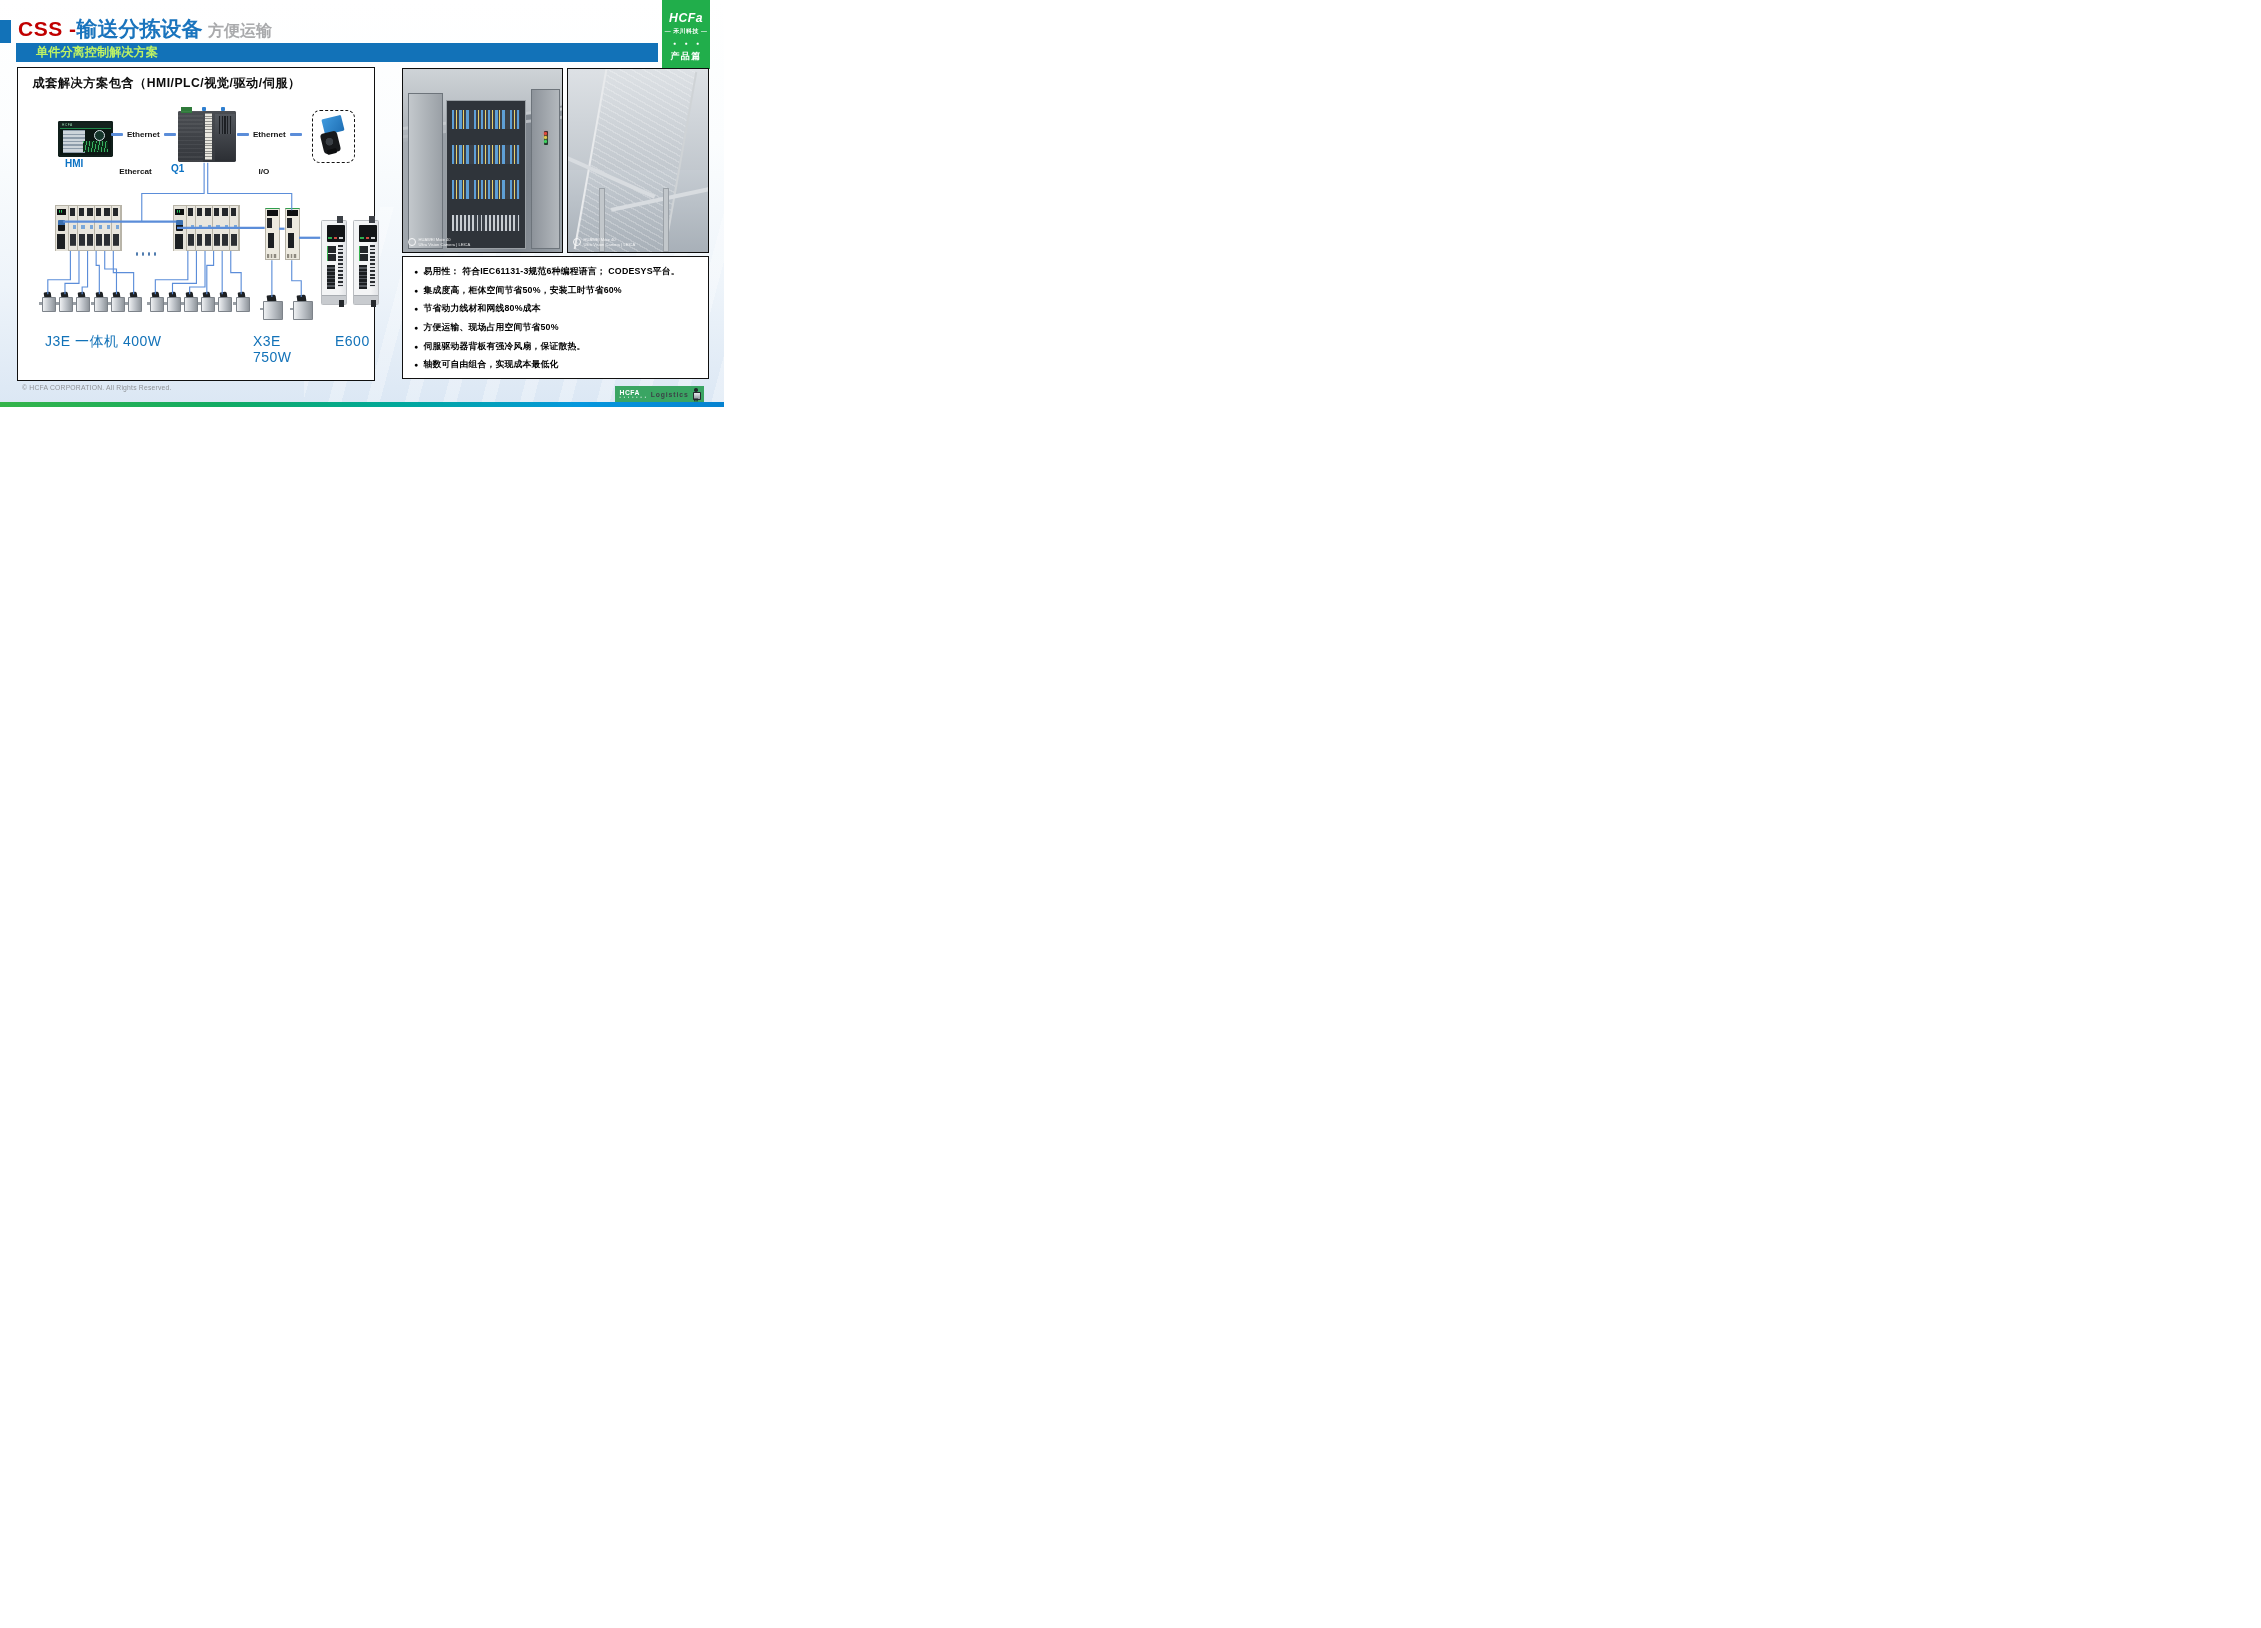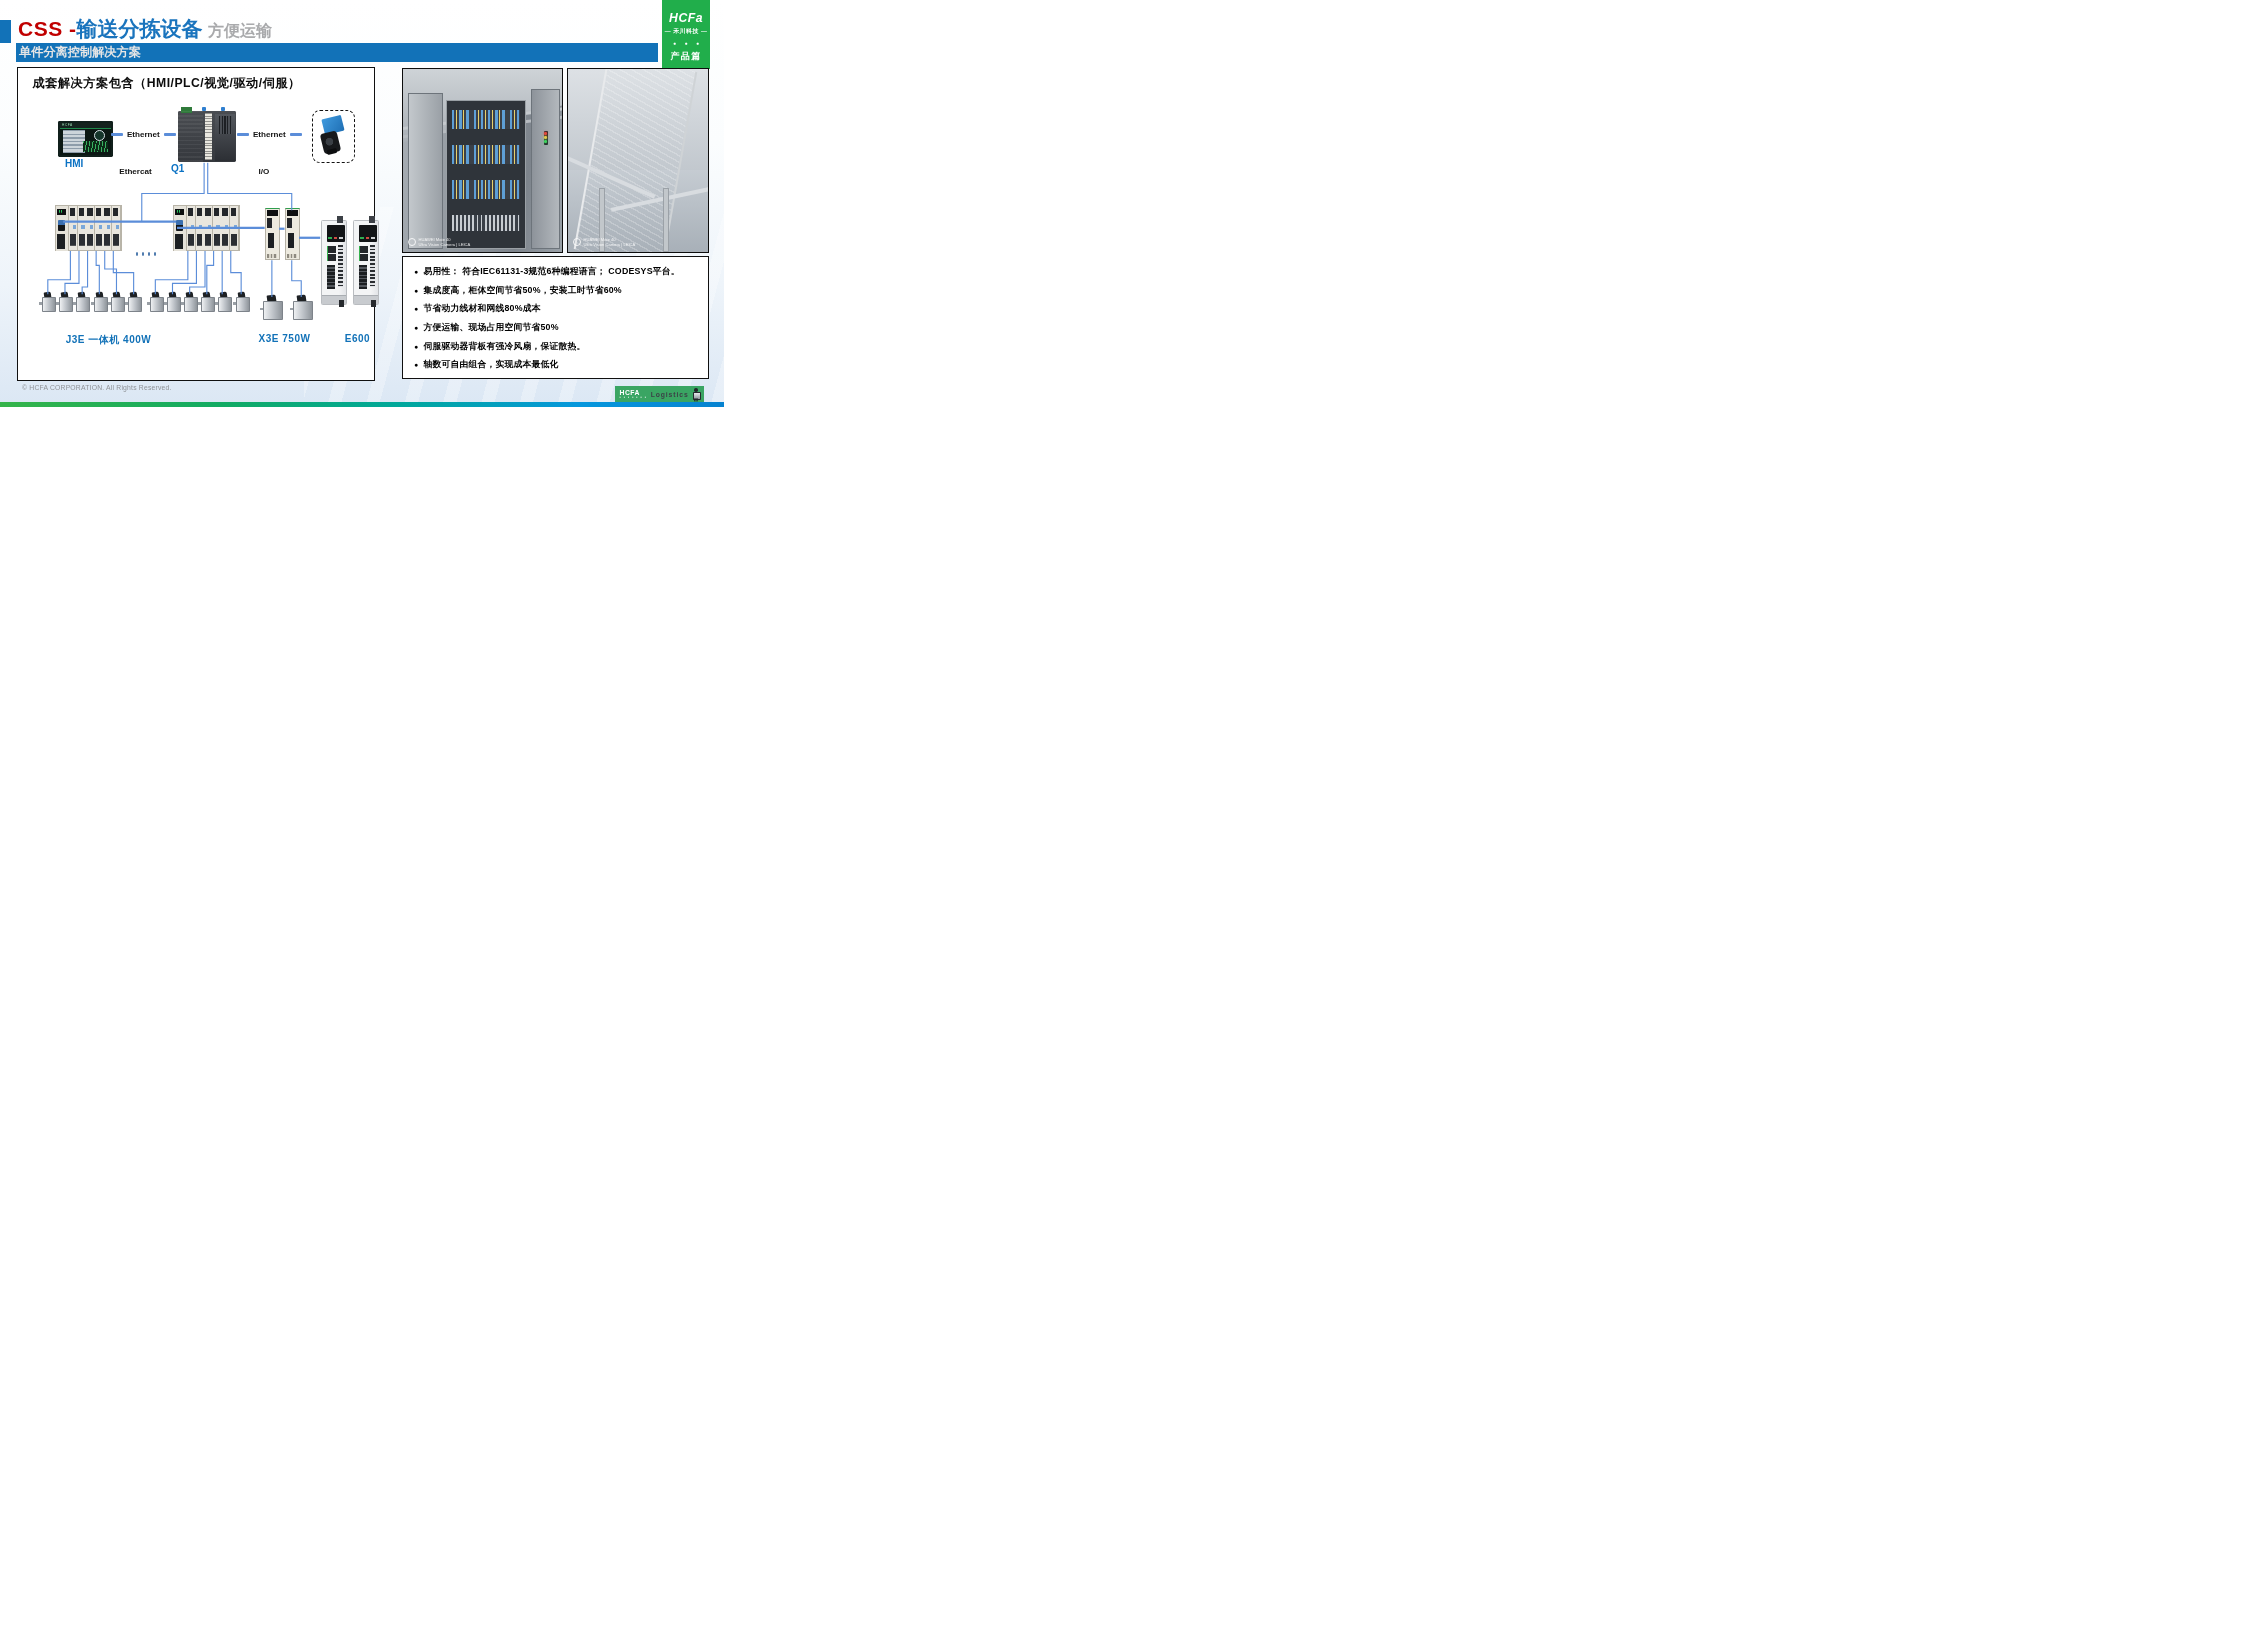--- a/index.html
+++ b/index.html
@@ -11,21 +11,21 @@
   .bg-rays{position:absolute;right:0;bottom:5px;width:58%;height:48%;
     background:repeating-linear-gradient(105deg,rgba(255,255,255,.55) 0 12.7px,rgba(255,255,255,0) 12.7px 37px);
     opacity:.55;pointer-events:none;}
   
   .accent-square{position:absolute;left:0;top:20px;width:11px;height:22.6px;background:#1272b8;}
   .title{position:absolute;left:18px;top:15.4px;white-space:nowrap;}
   .t-red{color:#c00000;font-size:21px;font-weight:800;letter-spacing:0.5px;}
   .t-blue{color:#1a74bd;font-size:21px;font-weight:700;}
   .t-gray{color:#a9aaac;font-size:16px;font-weight:700;margin-left:5.4px;}
   .banner{position:absolute;left:16px;top:43px;width:642px;height:19px;background:#1272b8;}
-  .banner span{display:block;color:#e5e5e5;font-size:12.2px;font-weight:700;line-height:19px;padding-left:3px;}
+  .banner span{display:block;color:#bef264;font-size:12.2px;font-weight:700;line-height:19px;padding-left:20px;}
   .brand-box{position:absolute;left:662px;top:0;width:48px;height:69px;background:#21ae4b;text-align:center;color:#fff;}
   .brand-logo{margin-top:11px;font-size:12.2px;font-weight:800;font-style:italic;letter-spacing:0.5px;}
   .brand-company{margin-top:1.8px;font-size:5.9px;font-weight:700;letter-spacing:0.5px;}
   .brand-dots{margin-top:4.5px;font-size:5px;letter-spacing:3.6px;padding-left:3.6px;}
   .brand-section{margin-top:4.1px;font-size:9px;font-weight:800;letter-spacing:1.4px;}
   
   .panel{position:absolute;background:#ffffff;border:1.4px solid #101010;box-sizing:border-box;}
   .diagram-panel{left:17px;top:67px;width:358px;height:314px;}
   .features-panel{left:402px;top:256px;width:307px;height:123px;padding:9px 11px;}
   .diagram-heading{position:absolute;left:14.5px;top:7.2px;font-size:12.2px;font-weight:800;color:#0c0c0c;letter-spacing:0.5px;}
@@ -96,21 +96,21 @@
   .e600-foot{position:absolute;right:1.8px;bottom:-2.7px;width:5.4px;height:7.2px;background:#26292d;}
   
   .motor{position:absolute;width:13.6px;height:19px;}
   .motor .cap{position:absolute;left:3.2px;top:0;width:6.8px;height:5.9px;background:#1e2124;border-radius:0.9px 1.8px 0.5px 0.5px;transform:rotate(-8deg);}
   .motor .body{position:absolute;left:0.9px;top:5px;width:11.8px;height:12.7px;background:linear-gradient(90deg,#eef0f2,#b9bec4 55%,#8f959b);border:0.5px solid #7d838a;border-radius:0.9px;}
   .motor .shaft{position:absolute;left:-2.3px;top:10px;width:3.2px;height:2.7px;background:#9aa0a6;}
   .motor.md{width:20px;height:24.4px;}
   .motor.md .cap{left:5.4px;width:9px;height:7.2px;}
   .motor.md .body{left:0.9px;top:6.3px;width:18px;height:16.3px;}
   .motor.md .shaft{top:12.7px;}
-  .sub-label{position:absolute;color:#1272b8;font-weight:700;font-size:10px;text-align:center;letter-spacing:0.5px;}
+  .sub-label{position:absolute;color:#1272b8;font-weight:400;font-size:14px;letter-spacing:0.5px;}
   .net-label{position:absolute;color:#141414;font-size:8.1px;font-weight:600;text-align:center;}
   .eth-label{position:absolute;display:flex;align-items:center;gap:4.1px;}
   .eth-label .dash{width:11.8px;height:2.3px;background:#5b8dd9;border-radius:0.9px;}
   .eth-label .eth-text{color:#141414;font-size:8.1px;font-weight:600;}
   
   .photo{position:absolute;border:1.4px solid #0d0d0d;box-sizing:border-box;overflow:hidden;}
   .photo-cabinet{left:402px;top:68px;width:161px;height:185px;background:linear-gradient(100deg,#aab0b6,#8f969d 45%,#7d848c 75%,#99a1a8);}
   .pc-ceiling{position:absolute;left:0;top:0;width:100%;height:40%;background:linear-gradient(180deg,#ced3d7,#a9afb5);clip-path:polygon(0 0,100% 0,100% 50%,0 100%);}
   .pc-beam{position:absolute;left:-4%;top:26%;width:110%;height:3.2px;background:#c4c9cd;transform:rotate(-7deg);box-shadow:0 8.1px 0 #b6bbc0;}
   .pc-cab-left{position:absolute;left:3%;top:13%;width:21%;height:84%;background:linear-gradient(90deg,#c3c8cc,#9aa0a6);border:0.9px solid #6d747b;}

